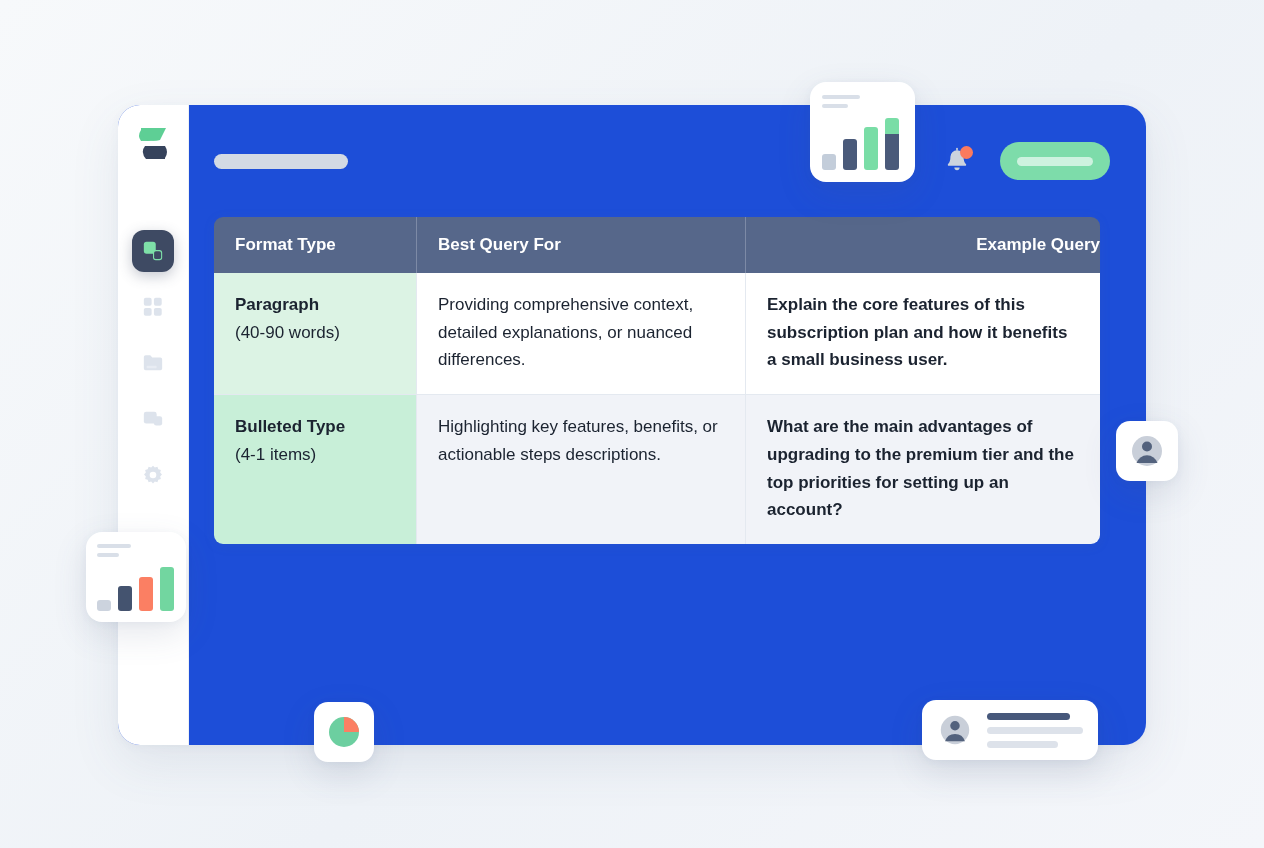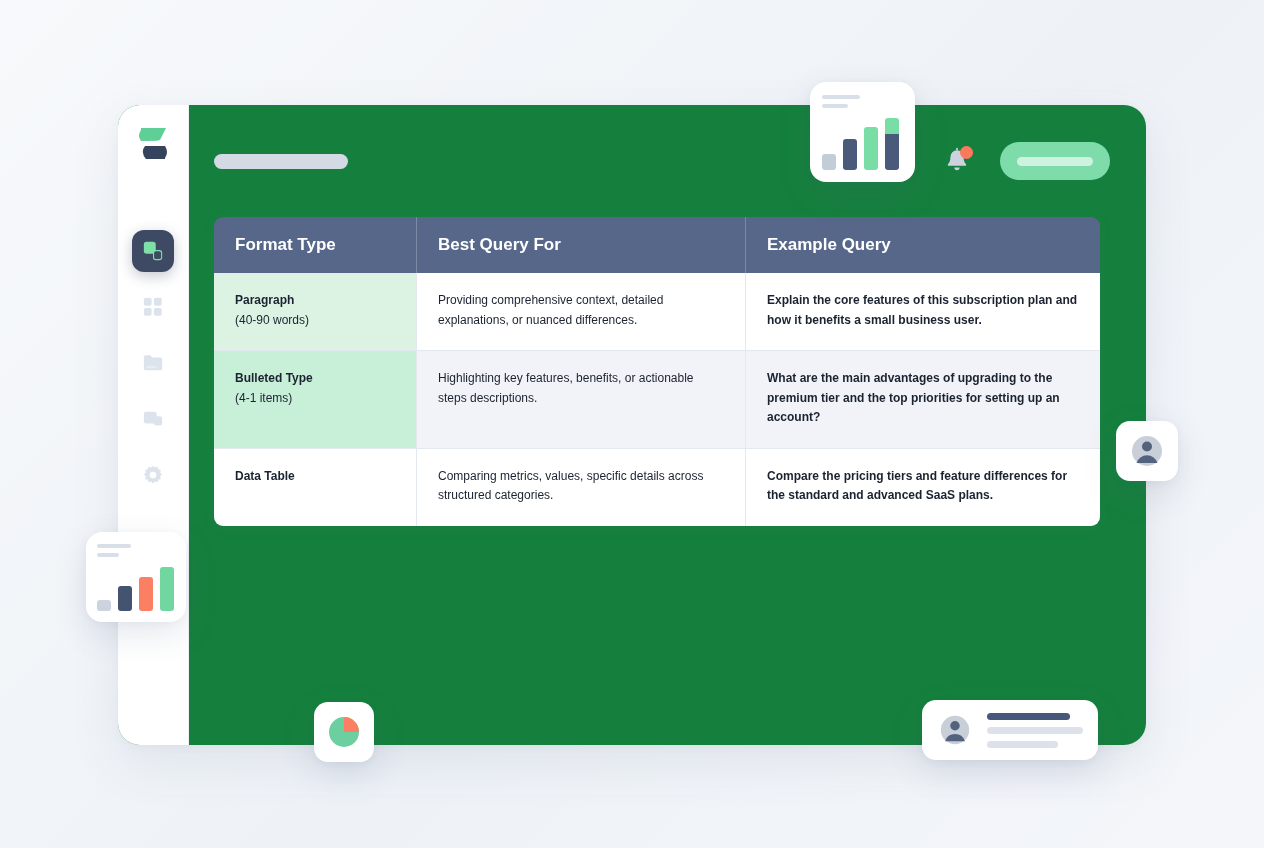--- a/index.html
+++ b/index.html
@@ -13,21 +13,21 @@
     position: relative;
   }
 
   
   .app-window {
     position: absolute;
     left: 118px;
     top: 105px;
     width: 1028px;
     height: 640px;
-    background: #15803d;
+    background: #1d4ed8;
     border-radius: 22px;
     box-shadow: 0 18px 50px rgba(80, 100, 130, 0.10),
                 0 2px 10px rgba(80, 100, 130, 0.05);
     display: flex;
     overflow: hidden;
   }
 
   
   .sidebar {
     width: 71px;
@@ -132,24 +132,24 @@
   }
   .data-table thead th {
     background: #56678a;
     color: #ffffff;
     font-size: 17px;
     font-weight: bold;
     text-align: left;
     padding: 18px 0 18px 21px;
     border-right: 1px solid #7d8aa6;
   }
-  .data-table thead th:last-child { border-right: none; }
+  .data-table thead th:last-child { border-right: none; text-align: right; }
 
   .data-table td {
-    font-size: 12px;
+    font-size: 17px;
     line-height: 1.63;
     color: #1b2330;
     padding: 18px 20px 20px 21px;
     vertical-align: top;
     border-right: 1px solid #e4e9f0;
     border-bottom: 1px solid #e4e9f0;
   }
   .data-table td:last-child { border-right: none; font-weight: bold; }
   .data-table tr:last-child td { border-bottom: none; }
 
@@ -295,28 +295,20 @@
             <td class="cell-body">Explain the core features of this subscription plan and how it benefits a small business user.</td>
           </tr>
           <tr class="row-2">
             <td class="cell-type">
               <span class="type-name">Bulleted Type</span>
               <span class="type-sub">(4-1 items)</span>
             </td>
             <td class="cell-body">Highlighting key features, benefits, or actionable steps descriptions.</td>
             <td class="cell-body">What are the main advantages of upgrading to the premium tier and the top priorities for setting up an account?</td>
           </tr>
-          <tr class="row-3">
-            <td class="cell-type">
-              <span class="type-name">Data Table</span>
-              <span class="type-sub"></span>
-            </td>
-            <td class="cell-body">Comparing metrics, values, specific details across structured categories.</td>
-            <td class="cell-body">Compare the pricing tiers and feature differences for the standard and advanced SaaS plans.</td>
-          </tr>
         </tbody>
       </table>
     </div>
   </div>
 </div>
 
 <div class="float-card" id="card-chart-top">
   <div class="mini-lines">
     <div class="mini-line" style="width:38px"></div>
     <div class="mini-line" style="width:26px"></div>

